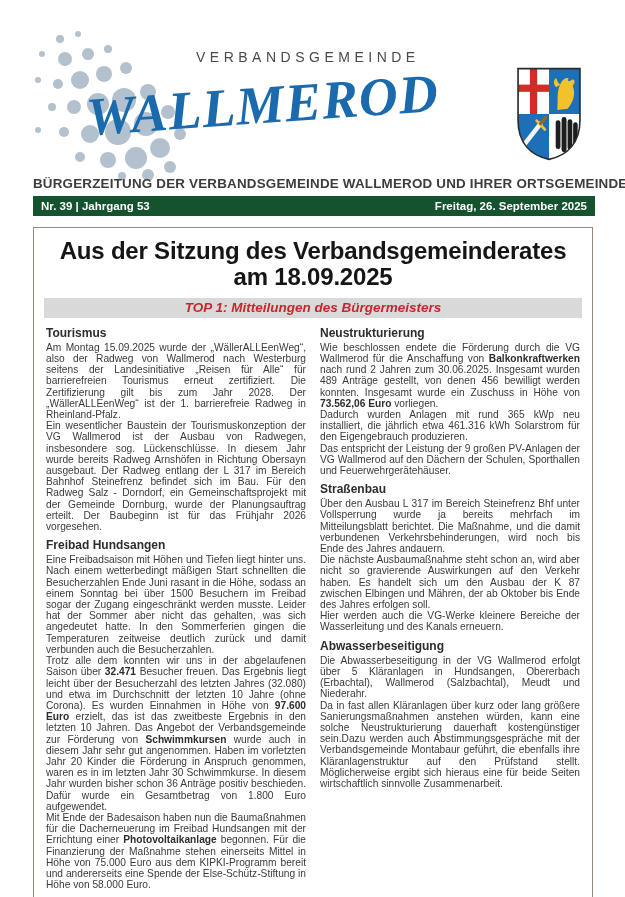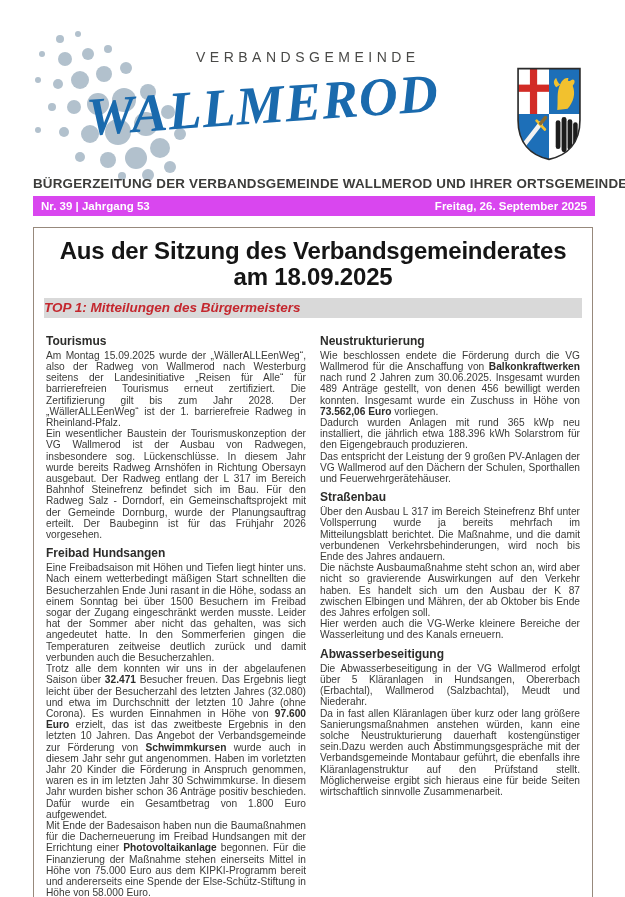--- a/index.html
+++ b/index.html
@@ -9,33 +9,33 @@
   
   .logo-dots{position:absolute;left:22px;top:12px;}
   .logo-top{position:absolute;left:196px;top:49px;font-size:14px;letter-spacing:4.5px;
             color:#4a4a48;font-weight:400;white-space:nowrap;}
   .logo-script{position:absolute;left:86px;top:74px;font-family:"Liberation Serif","DejaVu Serif",serif;
                font-style:italic;font-weight:bold;font-size:54px;color:#1a6aad;
                letter-spacing:1px;transform:rotate(-4deg);white-space:nowrap;}
   .coat{position:absolute;left:516px;top:66px;}
   .subtitle{position:absolute;left:33px;top:176px;width:562px;font-size:13.4px;font-weight:bold;
             color:#3c3c3a;letter-spacing:0.2px;white-space:nowrap;}
-  .issue-bar{position:absolute;left:33px;top:196px;width:562px;height:20px;background:#d946ef;
+  .issue-bar{position:absolute;left:33px;top:196px;width:562px;height:20px;background:#14532d;
              color:#fff;font-size:11.5px;font-weight:bold;display:flex;
              justify-content:space-between;align-items:center;padding:0 8px;box-sizing:border-box;}
 
   
   .article-box{position:absolute;left:33px;top:227px;width:560px;height:832px;
                border:1px solid #97897c;box-sizing:border-box;overflow:hidden;background:#fff;}
   .headline{margin:10px 6px 0;text-align:center;font-weight:bold;color:#151515;
             font-size:24px;line-height:1.08;letter-spacing:-0.2px;}
   .top-bar{margin:8px 10px 0;height:20px;background:#d9d9d9;color:#c4272e;
-           font-weight:bold;font-style:italic;font-size:13.5px;text-align:left;line-height:20px;}
+           font-weight:bold;font-style:italic;font-size:13.5px;text-align:center;line-height:20px;}
   .columns{display:flex;gap:14px;padding:8px 12px 0;}
-  .col{flex:1;font-size:10.2px;line-height:11.2px;text-align:justify;color:#3a3a38;margin-top:8px;}
+  .col{flex:1;font-size:10.2px;line-height:11.2px;text-align:justify;color:#3a3a38;}
   .col h3{font-size:12px;line-height:13px;margin:7px 0 2px;color:#2d2d2b;
           font-weight:bold;text-align:left;}
   .col h3:first-child{margin-top:1px;}
   .col p{margin:0;}
   .col b{color:#2d2d2b;}
   .continuation{position:absolute;right:26px;bottom:26px;font-style:italic;font-size:17px;color:#3a3a38;}
 </style>
 </head>
 <body>
 
@@ -129,21 +129,21 @@
           <p><span>Am Montag 15.09.2025 wurde der „WällerALLEenWeg“, also der Radweg von Wallmerod nach Westerburg seitens der Landesinitiative „Reisen für Alle“ für barrierefreien Tourismus erneut zertifiziert. Die Zertifizierung gilt bis zum Jahr 2028. Der „WällerALLEenWeg“ ist der 1. barrierefreie Radweg in Rheinland-Pfalz.</span></p>
           <p><span>Ein wesentlicher Baustein der Tourismuskonzeption der VG Wallmerod ist der Ausbau von Radwegen, insbesondere sog. Lückenschlüsse. In diesem Jahr wurde bereits Radweg Arnshöfen in Richtung Obersayn ausgebaut. Der Radweg entlang der L 317 im Bereich Bahnhof Steinefrenz befindet sich im Bau. Für den Radweg Salz - Dorndorf, ein Gemeinschaftsprojekt mit der Gemeinde Dornburg, wurde der Planungsauftrag erteilt. Der Baubeginn ist für das Frühjahr 2026 vorgesehen.</span></p>
           <h3>Freibad Hundsangen</h3>
           <p><span>Eine Freibadsaison mit Höhen und Tiefen liegt hinter uns. Nach einem wetterbedingt mäßigen Start schnellten die Besucherzahlen Ende Juni rasant in die Höhe, sodass an einem Sonntag bei über 1500 Besuchern im Freibad sogar der Zugang eingeschränkt werden musste. Leider hat der Sommer aber nicht das gehalten, was sich angedeutet hatte. In den Sommerferien gingen die Temperaturen zeitweise deutlich zurück und damit verbunden auch die Besucherzahlen.</span></p>
           <p><span>Trotz alle dem konnten wir uns in der abgelaufenen Saison über </span><b>32.471</b><span> Besucher freuen. Das Ergebnis liegt leicht über der Besucherzahl des letzten Jahres (32.080) und etwa im Durchschnitt der letzten 10 Jahre (ohne Corona). Es wurden Einnahmen in Höhe von </span><b>97.600 Euro</b><span> erzielt, das ist das zweitbeste Ergebnis in den letzten 10 Jahren. Das Angebot der Verbandsgemeinde zur Förderung von </span><b>Schwimmkursen</b><span> wurde auch in diesem Jahr sehr gut angenommen. Haben im vorletzten Jahr 20 Kinder die Förderung in Anspruch genommen, waren es in im letzten Jahr 30 Schwimmkurse. In diesem Jahr wurden bisher schon 36 Anträge positiv beschieden. Dafür wurde ein Gesamtbetrag von 1.800 Euro aufgewendet.</span></p>
           <p><span>Mit Ende der Badesaison haben nun die Baumaßnahmen für die Dacherneuerung im Freibad Hundsangen mit der Errichtung einer </span><b>Photovoltaikanlage</b><span> begonnen. Für die Finanzierung der Maßnahme stehen einerseits Mittel in Höhe von 75.000 Euro aus dem KIPKI-Programm bereit und andererseits eine Spende der Else-Schütz-Stiftung in Höhe von 58.000 Euro.</span></p>
         </div>
       <div class="col">
           <h3>Neustrukturierung</h3>
           <p><span>Wie beschlossen endete die Förderung durch die VG Wallmerod für die Anschaffung von </span><b>Balkonkraftwerken</b><span> nach rund 2 Jahren zum 30.06.2025. Insgesamt wurden 489 Anträge gestellt, von denen 456 bewilligt werden konnten. Insgesamt wurde ein Zuschuss in Höhe von </span><b>73.562,06 Euro</b><span> vorliegen.</span></p>
-          <p><span>Dadurch wurden Anlagen mit rund 365 kWp neu installiert, die jährlich etwa 188.396 kWh Solarstrom für den Eigengebrauch produzieren.</span></p>
+          <p><span>Dadurch wurden Anlagen mit rund 365 kWp neu installiert, die jährlich etwa 461.316 kWh Solarstrom für den Eigengebrauch produzieren.</span></p>
           <p><span>Das entspricht der Leistung der 9 großen PV-Anlagen der VG Wallmerod auf den Dächern der Schulen, Sporthallen und Feuerwehrgerätehäuser.</span></p>
           <h3>Straßenbau</h3>
           <p><span>Über den Ausbau L 317 im Bereich Steinefrenz Bhf unter Vollsperrung wurde ja bereits mehrfach im Mitteilungsblatt berichtet. Die Maßnahme, und die damit verbundenen Verkehrsbehinderungen, wird noch bis Ende des Jahres andauern.</span></p>
           <p><span>Die nächste Ausbaumaßnahme steht schon an, wird aber nicht so gravierende Auswirkungen auf den Verkehr haben. Es handelt sich um den Ausbau der K 87 zwischen Elbingen und Mähren, der ab Oktober bis Ende des Jahres erfolgen soll.</span></p>
           <p><span>Hier werden auch die VG-Werke kleinere Bereiche der Wasserleitung und des Kanals erneuern.</span></p>
           <h3>Abwasserbeseitigung</h3>
           <p><span>Die Abwasserbeseitigung in der VG Wallmerod erfolgt über 5 Kläranlagen in Hundsangen, Obererbach (Erbachtal), Wallmerod (Salzbachtal), Meudt und Niederahr.</span></p>
           <p><span>Da in fast allen Kläranlagen über kurz oder lang größere Sanierungsmaßnahmen anstehen würden, kann eine solche Neustrukturierung dauerhaft kostengünstiger sein.Dazu werden auch Abstimmungsgespräche mit der Verbandsgemeinde Montabaur geführt, die ebenfalls ihre Kläranlagenstruktur auf den Prüfstand stellt. Möglicherweise ergibt sich hieraus eine für beide Seiten wirtschaftlich sinnvolle Zusammenarbeit.</span></p>
         </div>
     </div>

